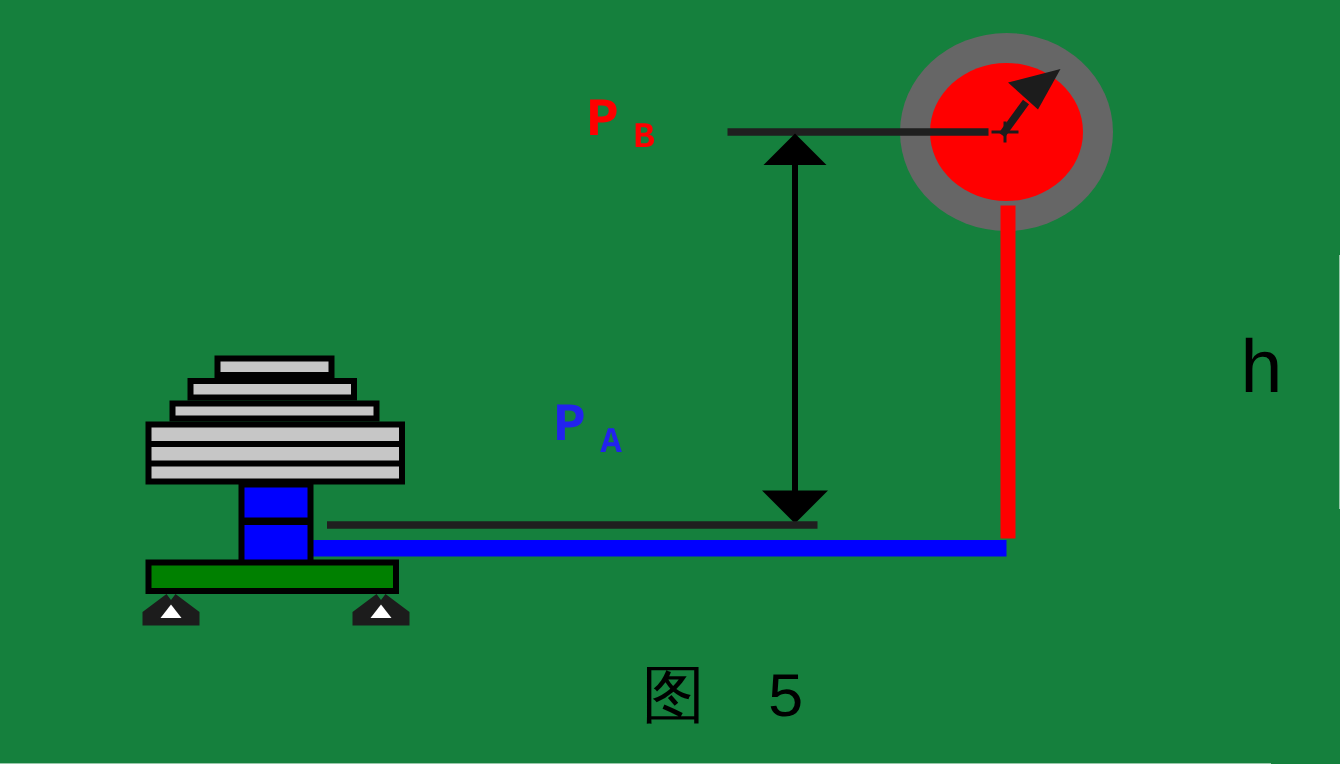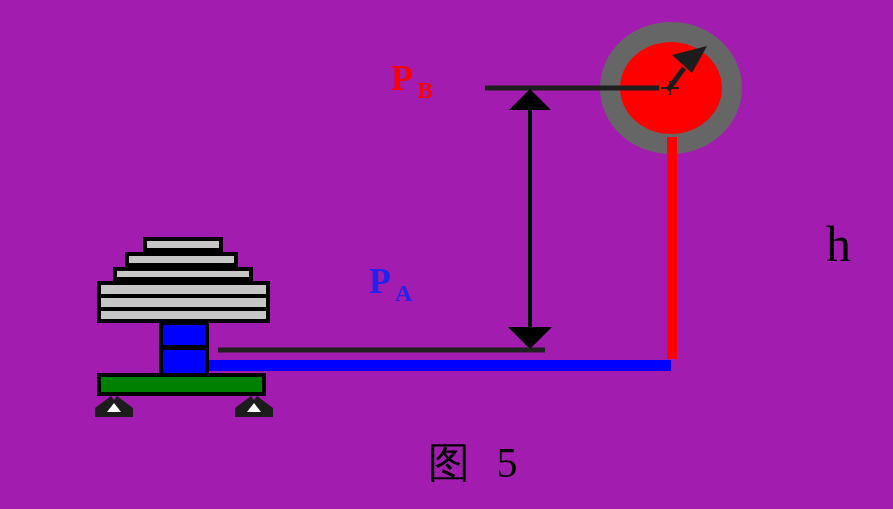--- a/index.html
+++ b/index.html
@@ -5,22 +5,23 @@
   html, body {
     margin: 0;
     padding: 0;
     background: #ffffff;
     font-family: "Liberation Serif", "DejaVu Serif", serif;
   }
   #stage {
     position: relative;
     width: 893px;
     height: 509px;
-    background: #a21caf;
+    background: #15803d;
     overflow: hidden;
+    font-family: Liberation Mono, monospace;
   }
   svg { display: block; }
   .lbl-main { font-weight: bold; font-size: 36px; }
   .lbl-sub  { font-weight: bold; font-size: 24px; }
   .lbl-h    { font-size: 50px; }
   .caption  { font-size: 42px; word-spacing: 16px; }
 </style>
 </head>
 <body>
 

